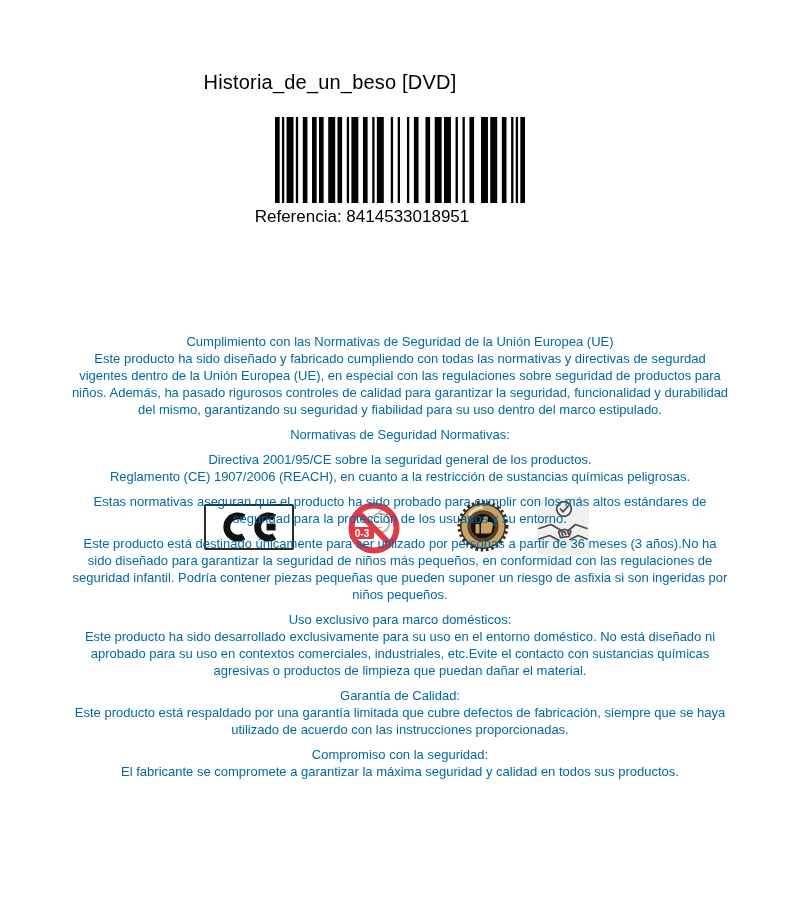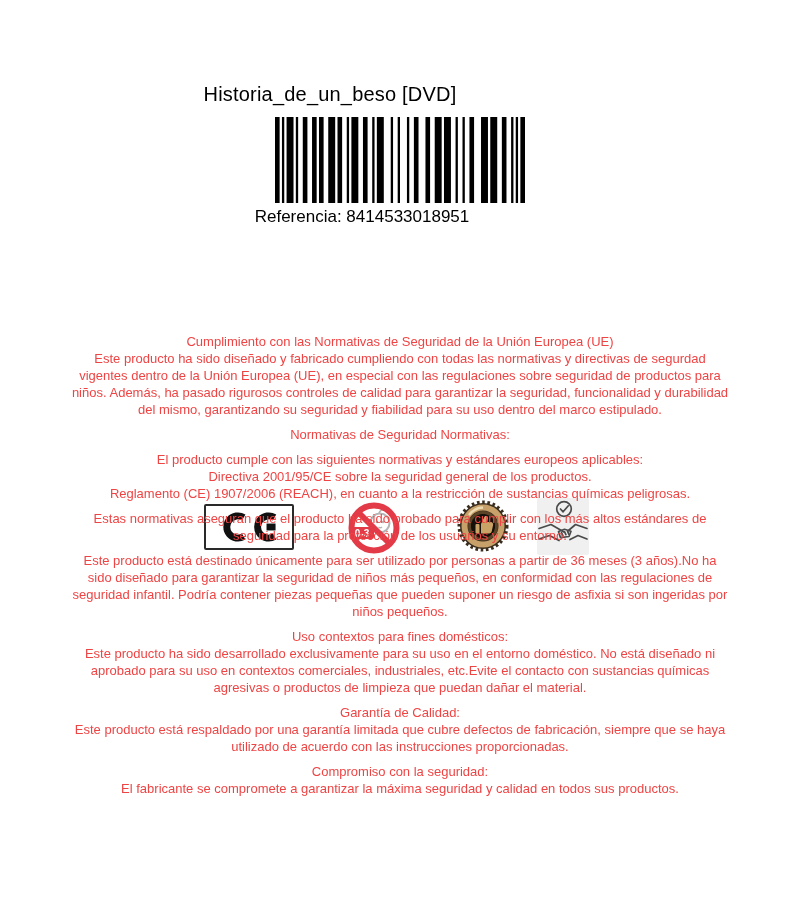--- a/index.html
+++ b/index.html
@@ -1,31 +1,31 @@
 <!DOCTYPE html>
 <html lang="es"><head>
 <meta charset="utf-8">
 <style>
   html,body{margin:0;padding:0;background:#fff;}
   .page{position:relative;width:800px;height:920px;background:#ffffff;overflow:hidden;
         font-family:"Liberation Sans","DejaVu Sans",sans-serif;color:#000;}
   .title{position:absolute;top:70px;left:0;width:660px;text-align:center;
-         font-size:20px;line-height:24px;letter-spacing:.2px;margin-top:12px;}
+         font-size:20px;line-height:24px;letter-spacing:.2px;}
   .barcode{position:absolute;top:117px;left:275px;width:250px;height:86px;}
   .reference{position:absolute;top:207px;left:0;width:724px;text-align:center;
              font-size:17px;line-height:20px;}
   .icons{position:absolute;top:248px;left:0;width:800px;height:62px;}
   .ce-box{position:absolute;left:204px;top:256px;width:86px;height:42px;
           border:2px solid #2a2a2a;border-radius:2px;background:#fff;
           display:flex;align-items:center;justify-content:center;}
   .icon-abs{position:absolute;}
   .hs-box{position:absolute;left:537px;top:250px;width:52px;height:57px;
           background:#f0f0f0;border-radius:2px;display:flex;align-items:center;justify-content:center;}
   .content{position:absolute;top:333px;left:70px;width:660px;text-align:center;
-           font-size:13px;line-height:17px;color:#ef4444;}
+           font-size:13px;line-height:17px;color:#0369a1;}
   .content .para{margin:0 0 8px 0;}
   .content .line{display:block;}
 </style>
 </head>
 <body>
 
 <div class="page">
 
   <div class="title">Historia_de_un_beso [DVD]</div>
 
@@ -122,35 +122,34 @@
     <div class="para">
       <div class="line">Cumplimiento con las Normativas de Seguridad de la Unión Europea (UE)</div>
       <div>Este producto ha sido diseñado y fabricado cumpliendo con todas las normativas y directivas de segurdad vigentes dentro de la Unión Europea (UE), en especial con las regulaciones sobre seguridad de productos para niños. Además, ha pasado rigurosos controles de calidad para garantizar la seguridad, funcionalidad y durabilidad del mismo, garantizando su seguridad y fiabilidad para su uso dentro del marco estipulado.</div>
     </div>
 
     <div class="para">
       <div class="line">Normativas de Seguridad Normativas:</div>
     </div>
 
     <div class="para">
-      <span class="line">El producto cumple con las siguientes normativas y estándares europeos aplicables:</span>
       <span class="line">Directiva 2001/95/CE sobre la seguridad general de los productos.</span>
       <span class="line">Reglamento (CE) 1907/2006 (REACH), en cuanto a la restricción de sustancias químicas peligrosas.</span>
     </div>
 
     <div class="para">
       <div>Estas normativas aseguran que el producto ha sido probado para cumplir con los más altos estándares de seguridad para la protección de los usuarios y su entorno.</div>
     </div>
 
     <div class="para">
       <div>Este producto está destinado únicamente para ser utilizado por personas a partir de 36 meses (3 años).No ha sido diseñado para garantizar la seguridad de niños más pequeños, en conformidad con las regulaciones de seguridad infantil. Podría contener piezas pequeñas que pueden suponer un riesgo de asfixia si son ingeridas por niños pequeños.</div>
     </div>
 
     <div class="para">
-      <div class="line">Uso contextos para fines domésticos:</div>
+      <div class="line">Uso exclusivo para marco domésticos:</div>
       <div>Este producto ha sido desarrollado exclusivamente para su uso en el entorno doméstico. No está diseñado ni aprobado para su uso en contextos comerciales, industriales, etc.Evite el contacto con sustancias químicas agresivas o productos de limpieza que puedan dañar el material.</div>
     </div>
 
     <div class="para">
       <div class="line">Garantía de Calidad:</div>
       <div>Este producto está respaldado por una garantía limitada que cubre defectos de fabricación, siempre que se haya utilizado de acuerdo con las instrucciones proporcionadas.</div>
     </div>
 
     <div class="para">
       <div class="line">Compromiso con la seguridad:</div>

